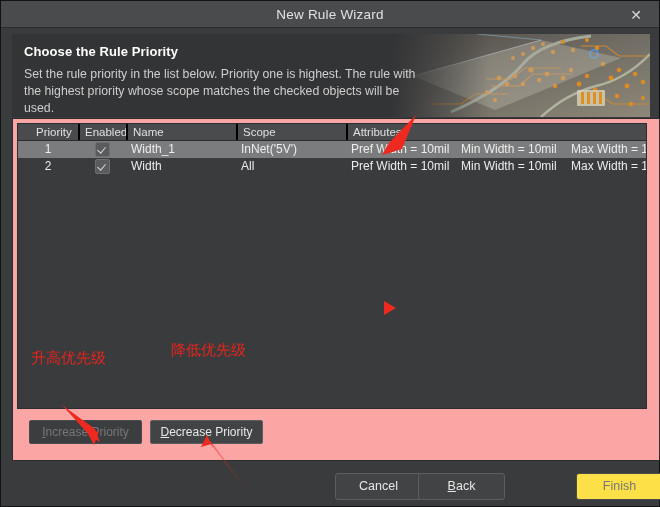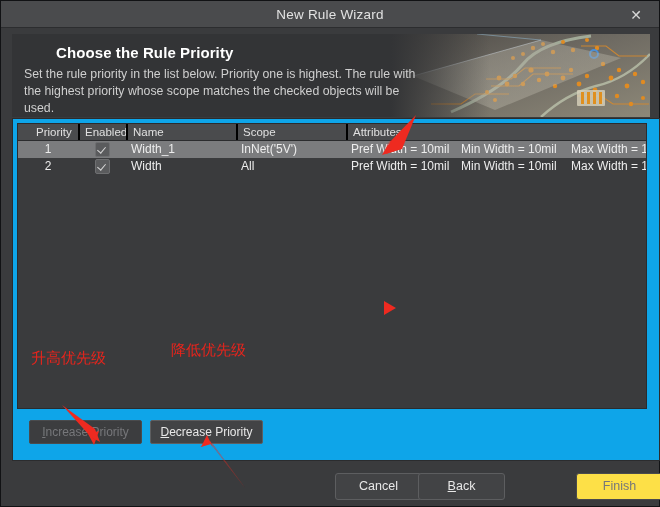--- a/index.html
+++ b/index.html
@@ -40,34 +40,33 @@
     background:#333436;
     overflow:hidden;
   }
   #banner{
     position:absolute;right:0;top:0;width:259px;height:83px;
     overflow:hidden;
   }
   #banner svg{display:block;}
   #header-title{
     position:absolute;left:12px;top:10px;
-    color:#ffffff;font-size:15px;font-weight:bold;
+    color:#ffffff;font-size:13px;font-weight:bold;
     letter-spacing:.1px;
-    margin-left:32px;
   }
   #header-desc{
     position:absolute;left:12px;top:32px;width:400px;
     color:#cfcfcf;font-size:12.3px;line-height:17px;
   }
 
   
   #content-panel{
     position:absolute;left:11px;top:117px;width:648px;height:343px;
     border:1px solid #2b2c2e;
-    background:#0ea5e9;
+    background:#fca5a5;
     box-sizing:border-box;
   }
 
   
   #rule-list{
     position:absolute;left:4px;top:4px;width:630px;height:286px;
     background:#3a3b3d;
     border:1px solid #2b2c2e;
     box-sizing:border-box;
     overflow:hidden;

